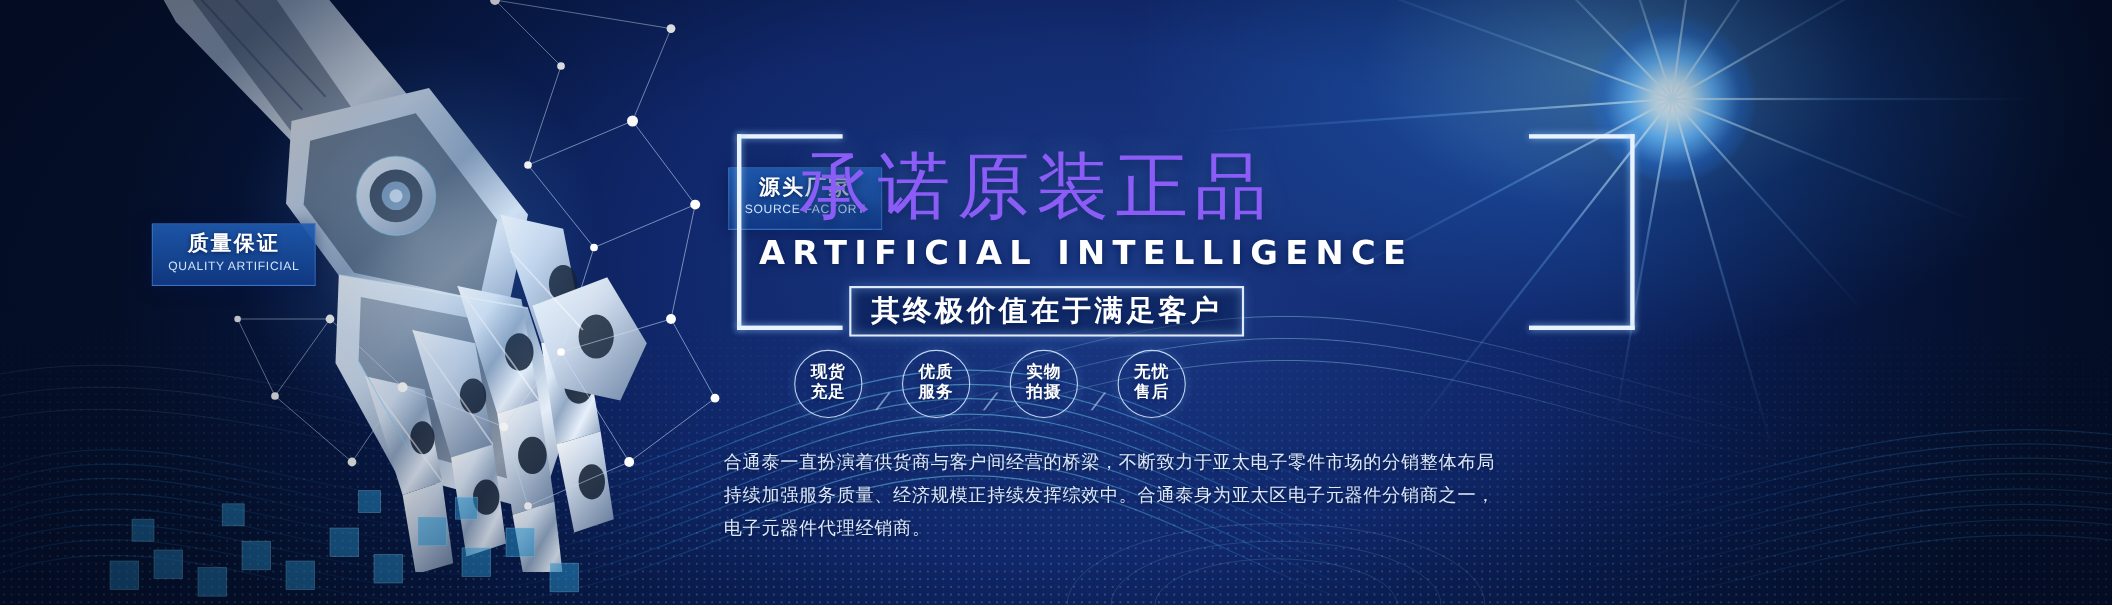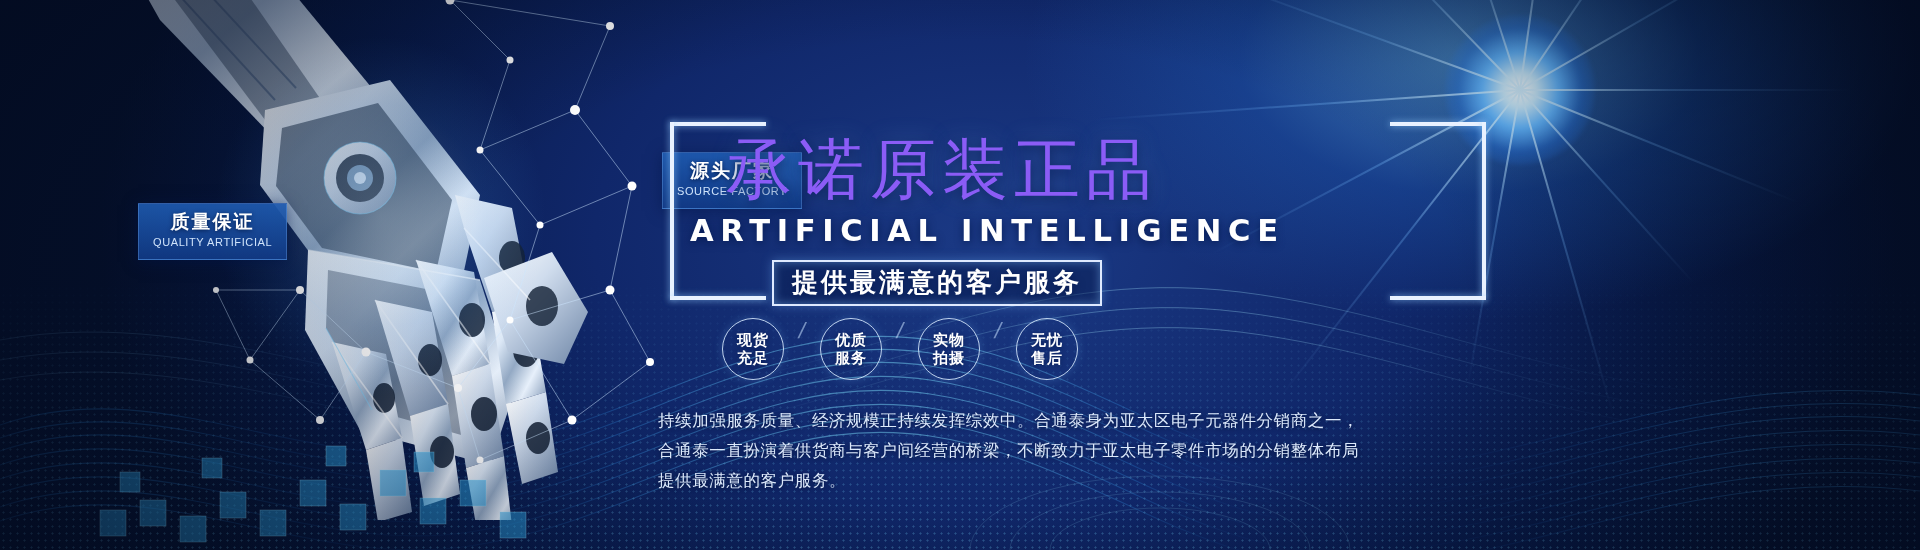--- a/index.html
+++ b/index.html
@@ -102,21 +102,21 @@
     position:absolute;left:124px;top:200px;
     border:2px solid #dfeaff;
     padding:7px 18px 9px;
     box-shadow:0 0 10px rgba(140,200,255,.45) inset,0 0 10px rgba(120,185,255,.35);
     background:rgba(9,28,78,.45);
   }
   .subtitle-box .t{font-size:26px;font-weight:800;color:#ffffff;letter-spacing:3px;line-height:1;white-space:nowrap;
     text-shadow:0 2px 7px rgba(5,25,80,.9);}
 
   
-  .circles{position:absolute;left:74px;top:258px;display:flex;align-items:flex-start;gap:0;}
+  .circles{position:absolute;left:74px;top:258px;display:flex;align-items:flex-end;gap:0;font-family:Liberation Mono, monospace;}
   .circ{
     width:62px;height:62px;border-radius:50%;
     border:1.6px solid rgba(215,235,255,.88);
     display:flex;flex-direction:column;align-items:center;justify-content:center;
     color:#ffffff;font-size:15px;font-weight:700;line-height:1.18;letter-spacing:1px;
     text-shadow:0 1px 5px rgba(5,25,80,.9);
     box-shadow:0 0 10px rgba(120,190,255,.22);
     flex:0 0 auto;
   }
   .slash{width:36px;text-align:center;color:rgba(200,225,255,.55);font-size:22px;font-weight:300;
@@ -352,21 +352,21 @@
         <span class="br-tr-v"></span>
       <span class="br-bl-h"></span>
         <span class="br-br-h"></span>
     </div>
 
     <div class="title-cn">承诺原装正品</div>
 
     <div class="title-en">ARTIFICIAL INTELLIGENCE</div>
 
     <div class="subtitle-box">
-      <div class="t">提供最满意的客户服务</div>
+      <div class="t">其终极价值在于满足客户</div>
     </div>
 
     <div class="circles">
       <div class="circ">
         <span>现货</span>
         <span>充足</span>
       </div>
       <div class="slash">/</div>
       <div class="circ">
         <span>优质</span>
@@ -378,19 +378,19 @@
         <span>拍摄</span>
       </div>
       <div class="slash">/</div>
       <div class="circ">
         <span>无忧</span>
         <span>售后</span>
       </div>
     </div>
 
     <div class="para">
+      <p>合通泰一直扮演着供货商与客户间经营的桥梁，不断致力于亚太电子零件市场的分销整体布局</p>
       <p>持续加强服务质量、经济规模正持续发挥综效中。合通泰身为亚太区电子元器件分销商之一，</p>
-      <p>合通泰一直扮演着供货商与客户间经营的桥梁，不断致力于亚太电子零件市场的分销整体布局</p>
-      <p>提供最满意的客户服务。</p>
+      <p>电子元器件代理经销商。</p>
     </div>
 
   </div>
 </div>
 
 </body></html>

